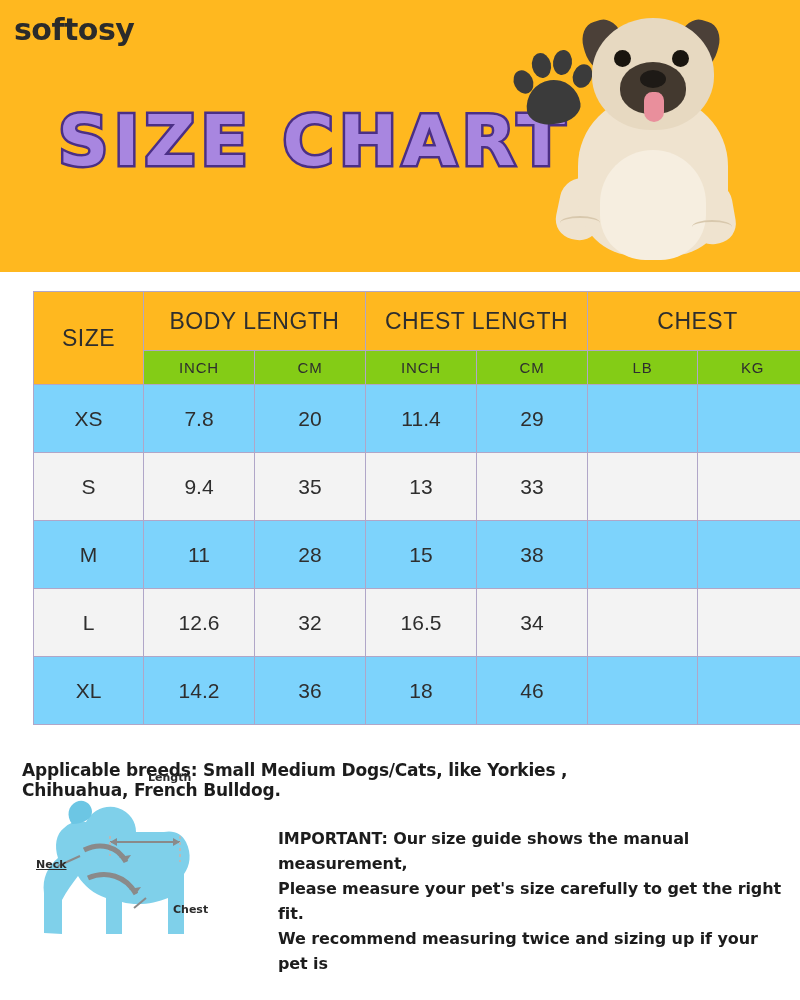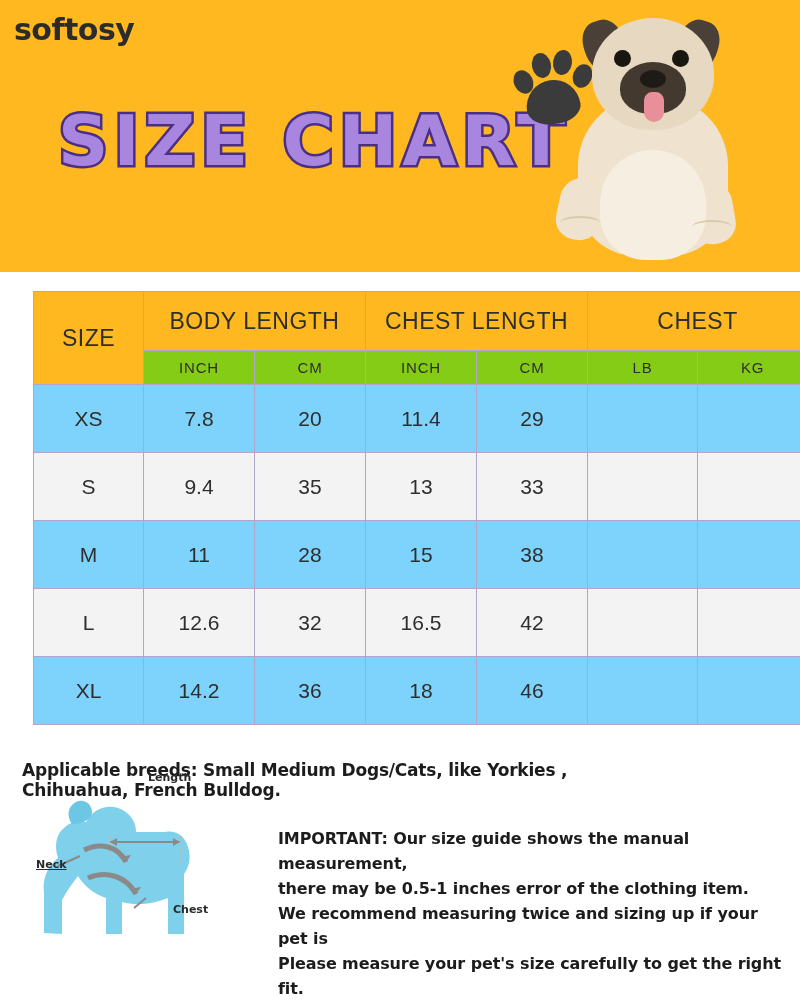--- a/index.html
+++ b/index.html
@@ -267,21 +267,21 @@
           <td>15</td>
           <td>38</td>
           <td></td>
           <td></td>
         </tr>
         <tr class="alt">
           <td>L</td>
           <td>12.6</td>
           <td>32</td>
           <td>16.5</td>
-          <td>42</td>
+          <td>34</td>
           <td></td>
           <td></td>
         </tr>
         <tr>
           <td>XL</td>
           <td>14.2</td>
           <td>36</td>
           <td>18</td>
           <td>46</td>
           <td></td>
@@ -320,19 +320,18 @@
       <line x1="44" y1="108" x2="66" y2="98" stroke="#8a8a8a" stroke-width="2"></line>
       <line x1="120" y1="150" x2="132" y2="140" stroke="#8a8a8a" stroke-width="2"></line>
     </svg>
     <div class="diag-label" style="left:134px; top:13px;">Length</div>
     <div class="diag-label" style="left:22px; top:100px;text-decoration:underline;">Neck</div>
     <div class="diag-label" style="left:126px; top:145px;margin-left:33px;">Chest</div>
   </div>
 
   <div class="note">
     <div>IMPORTANT: Our size guide shows the manual measurement,</div>
-    <div>there may be 0.5-1 inches error of the clothing item.</div>
+    <div>Please measure your pet's size carefully to get the right fit.</div>
     <div>We recommend measuring twice and sizing up if your pet is</div>
-    <div>Please measure your pet's size carefully to get the right fit.</div>
 
   </div>
 
 </div>
 
 </body></html>

